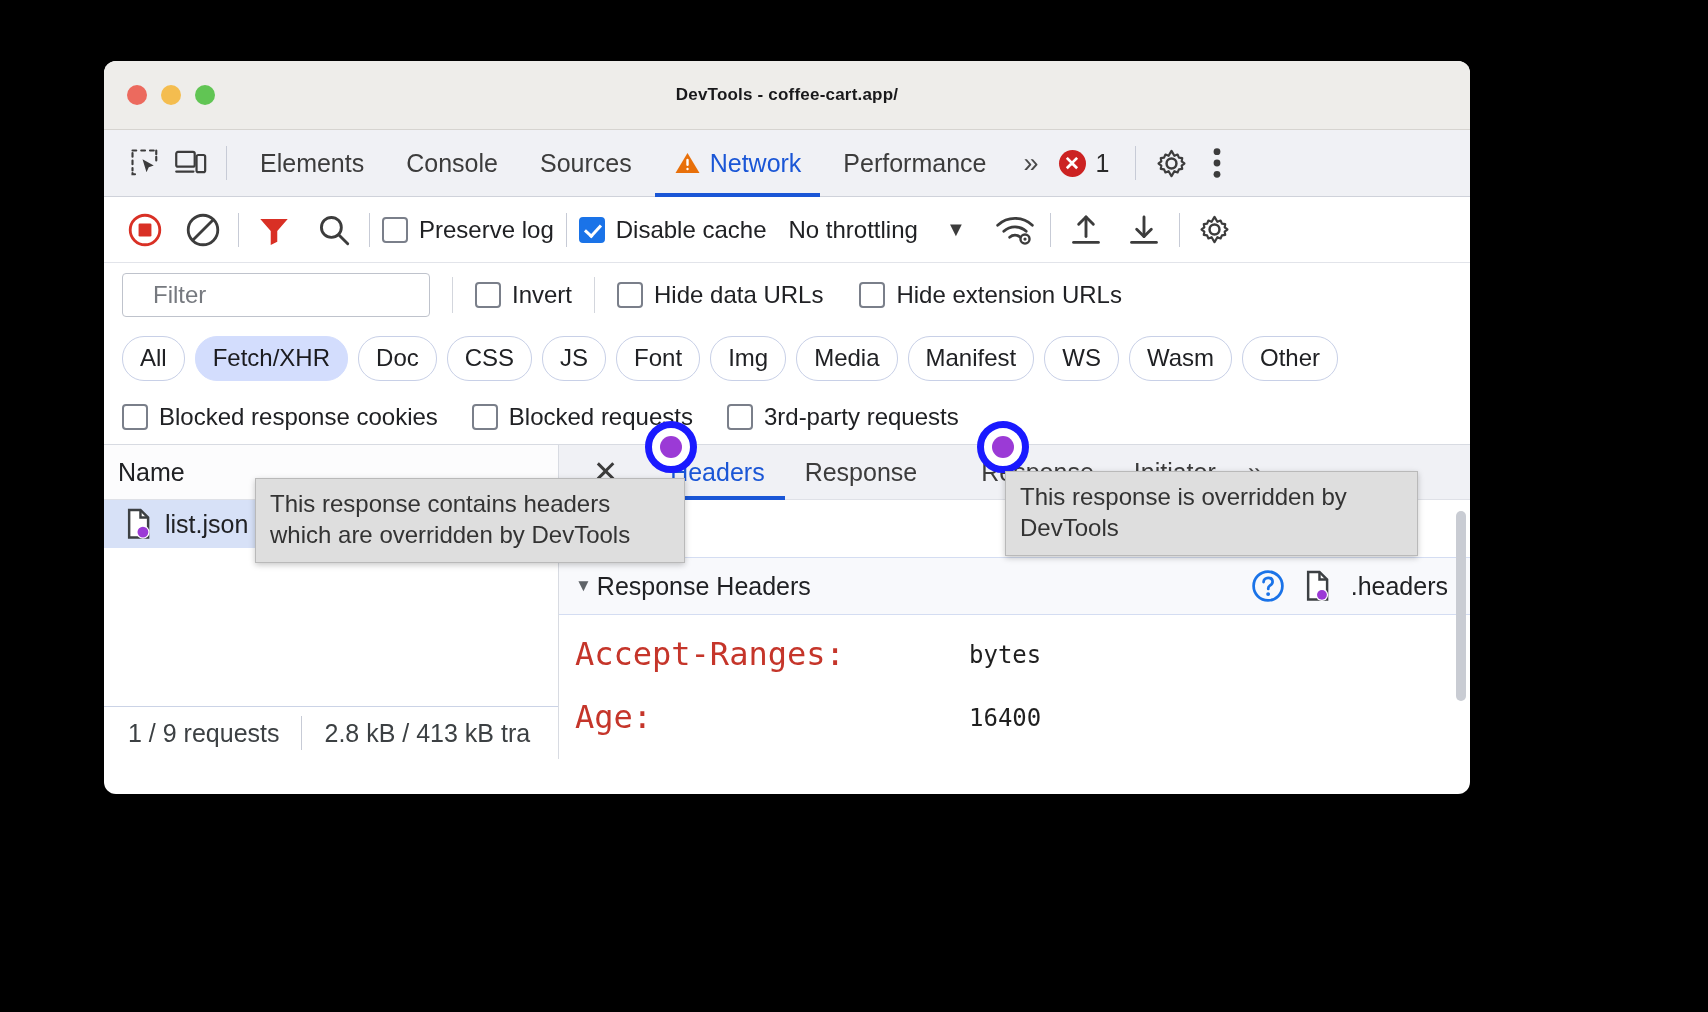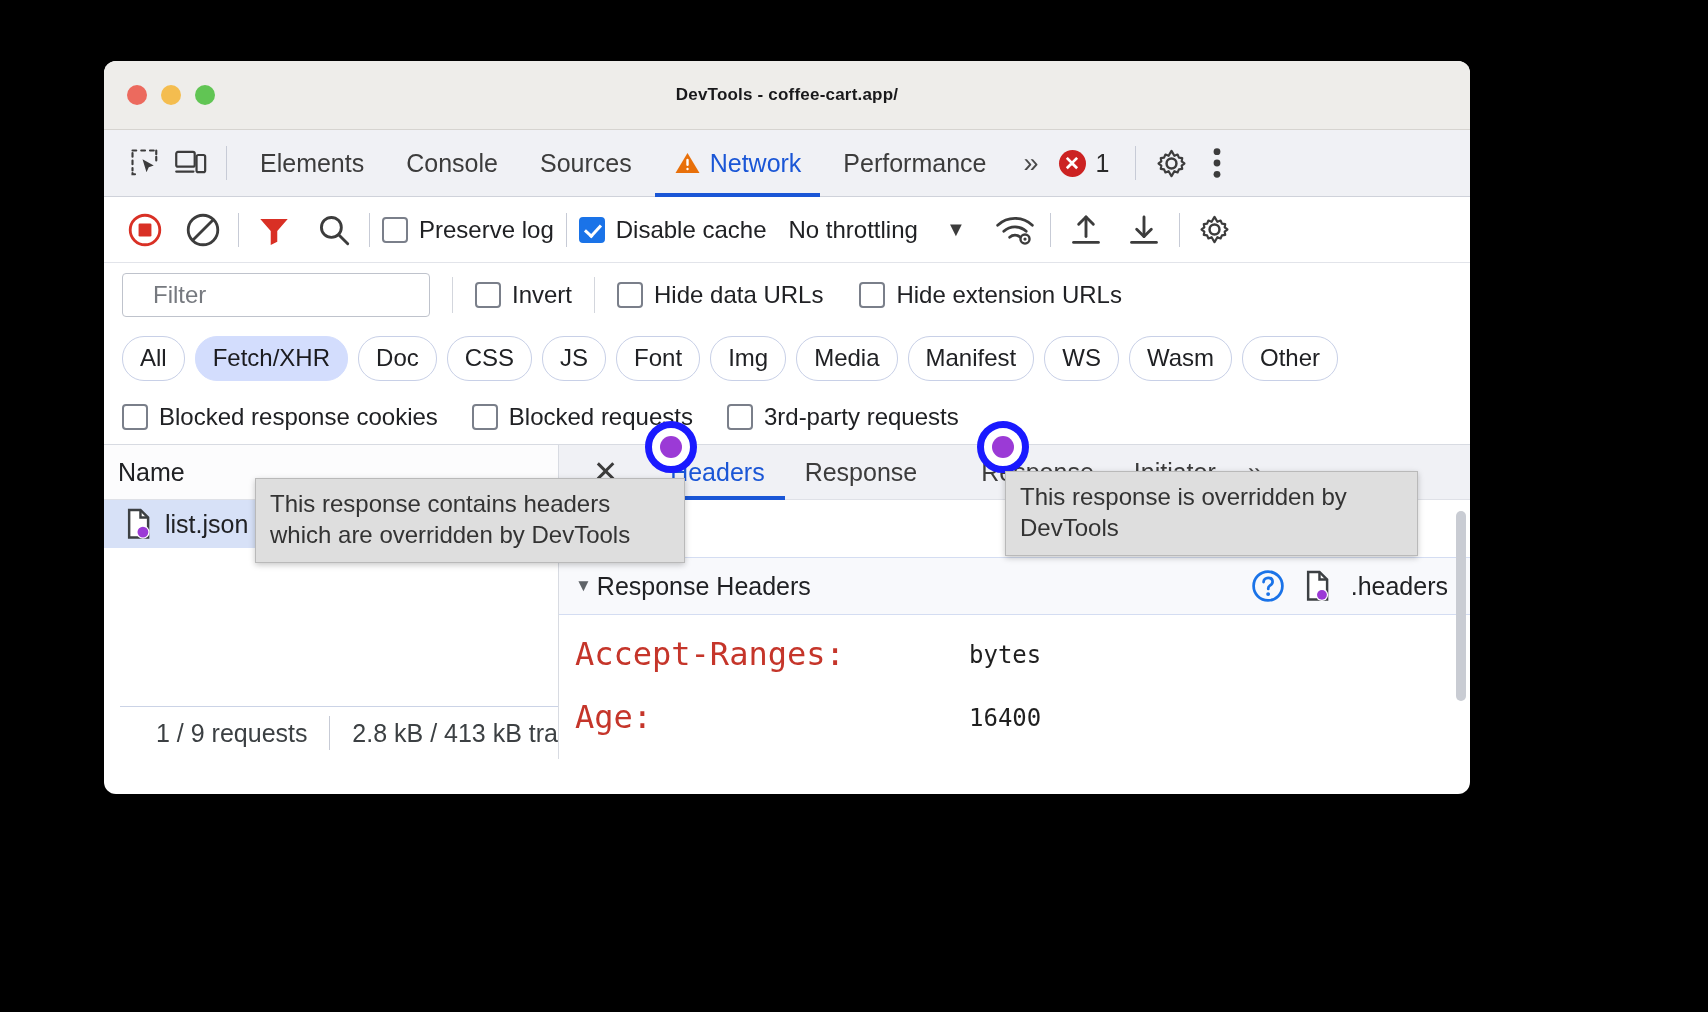--- a/index.html
+++ b/index.html
@@ -131,21 +131,21 @@
     font-size: 25px; color: #202124; background: #fcfcfd;
   }
   .reqrow {
     height: 48px; background: #d7e1f7; display: flex; align-items: center;
     padding-left: 20px; gap: 11px;
   }
   .reqname { font-size: 25px; color: #202124; }
   .statusbar {
     position: absolute; left: 0; right: 0; bottom: 0; height: 53px;
     border-top: 1px solid #cbd3e6; background: #fff;
-    display: flex; align-items: center; padding-left: 36px; overflow: hidden; margin-left: 16px;
+    display: flex; align-items: center; padding-left: 24px; overflow: hidden;
   }
   .stat { font-size: 25px; color: #3c4043; white-space: nowrap; }
   .statsep { width: 1px; height: 34px; background: #c7cbd6; margin: 0 22px; }
 
   
   .rightpane { flex: 1; position: relative; background: #fff; overflow: hidden; }
   .rtabs {
     height: 55px; background: #f0f1f5; border-bottom: 1px solid #dfe1e7;
     display: flex; align-items: center; padding-left: 26px; gap: 0;
   }

